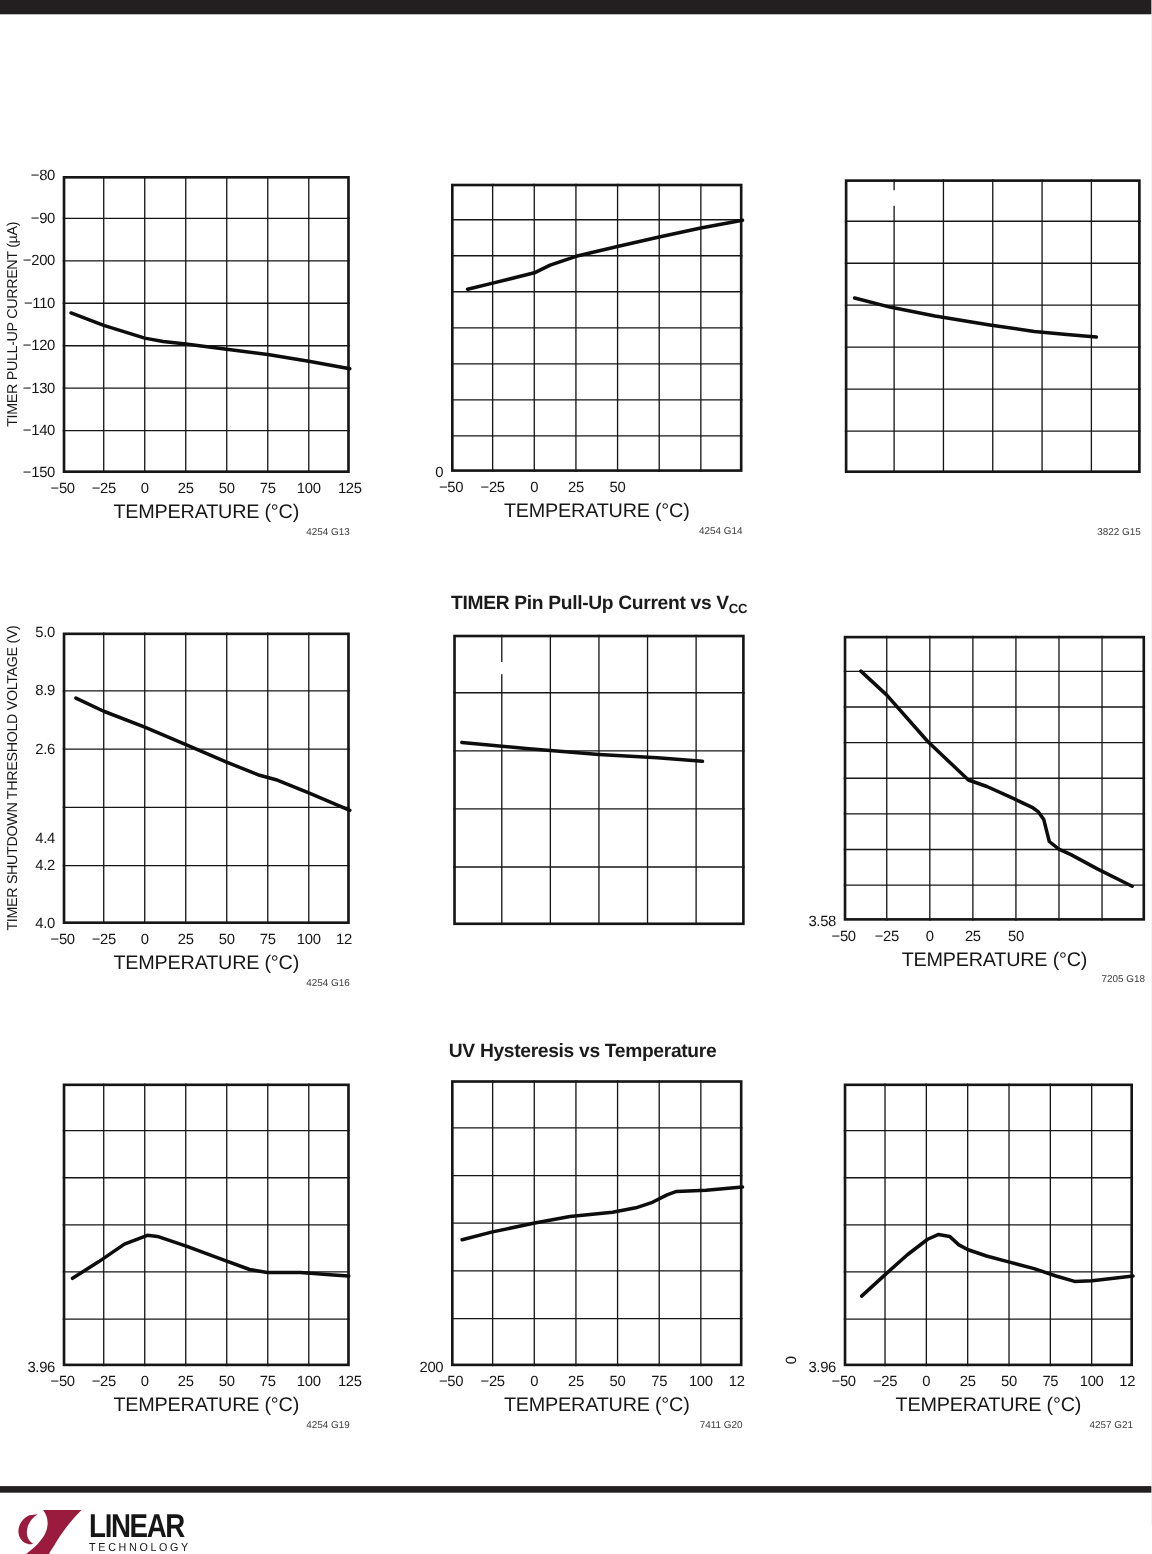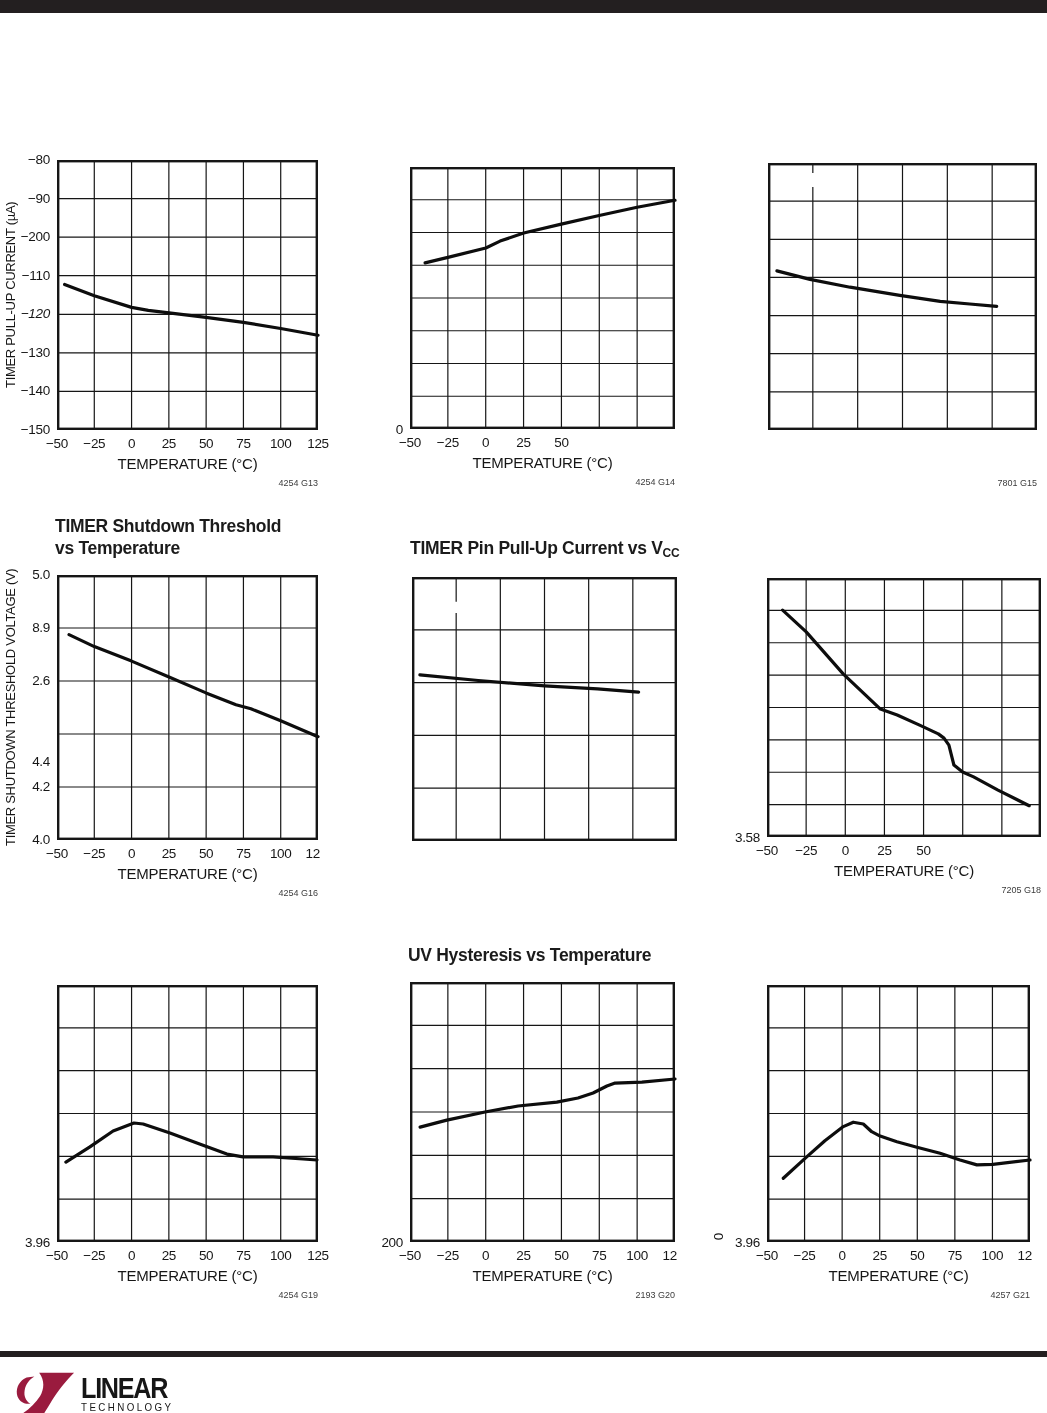--- a/index.html
+++ b/index.html
@@ -11,21 +11,21 @@
   #top-bar{position:absolute;left:0;top:0;width:100%;height:13px;background:#231f20;}
   .chart{position:absolute;}
   .plot-svg{position:absolute;left:0;top:0;overflow:visible;}
   .x-tick{position:absolute;top:calc(100% + 6px);transform:translateX(-50%);
     font-size:13.5px;letter-spacing:-0.3px;white-space:nowrap;}
   .y-tick{position:absolute;right:calc(100% + 7px);font-size:13.5px;
     letter-spacing:-0.3px;white-space:nowrap;}
   .y-bottom{position:absolute;right:calc(100% + 7px);bottom:-8px;font-size:13.5px;letter-spacing:-0.3px;}
   .y-artifact{position:absolute;right:calc(100% + 44px);bottom:-2px;font-size:13.5px;transform:rotate(-90deg);}
   .x-axis-title{position:absolute;top:calc(100% + 25px);left:50%;transform:translateX(-50%);
-    font-size:15px;letter-spacing:-0.2px;white-space:nowrap;}
+    font-size:18px;letter-spacing:-0.2px;white-space:nowrap;}
   .y-axis-title{position:absolute;right:calc(100% + 40px);top:0;height:100%;
     writing-mode:vertical-rl;transform:rotate(180deg);
     display:flex;align-items:center;justify-content:center;
     font-size:13px;letter-spacing:-0.3px;white-space:nowrap;line-height:1;}
   .chart-tag{position:absolute;right:0;top:calc(100% + 48px);font-size:9px;color:#3c3c3c;white-space:nowrap;}
   .chart-title{position:absolute;left:-2px;bottom:calc(100% + 16px);
     font-weight:bold;font-size:17.5px;line-height:1.22;white-space:nowrap;
     letter-spacing:-0.3px;color:#1b1b1b;}
   .chart-title .sub{font-size:12px;vertical-align:-3px;font-weight:bold;}
   
@@ -76,21 +76,21 @@
       <div class="x-tick" style="left: 28.57%;">0</div>
       <div class="x-tick" style="left: 42.86%;">25</div>
       <div class="x-tick" style="left: 57.14%;">50</div>
       <div class="x-tick" style="left: 71.43%;">75</div>
       <div class="x-tick" style="left: 85.71%;">100</div>
       <div class="x-tick" style="left: 100%;">125</div>
       <div class="y-tick" style="top: calc(0% - 8px);">−80</div>
       <div class="y-tick" style="top: calc(14.29% - 8px);">−90</div>
       <div class="y-tick" style="top: calc(28.57% - 8px);">−200</div>
       <div class="y-tick" style="top: calc(42.86% - 8px); margin-left: 20px;">−110</div>
-      <div class="y-tick" style="top: calc(57.14% - 8px); font-style: italic;">−120</div>
+      <div class="y-tick" style="top: calc(57.14% - 8px);">−120</div>
       <div class="y-tick" style="top: calc(71.43% - 8px);">−130</div>
       <div class="y-tick" style="top: calc(85.71% - 8px);">−140</div>
       <div class="y-tick" style="top: calc(100% - 8px);">−150</div>
       <div class="x-axis-title">TEMPERATURE (°C)</div>
       <div class="y-axis-title">TIMER PULL-UP CURRENT (µA)</div>
       <div class="chart-tag">4254 G13</div>
     </div>
   <div class="chart" id="chart-g14">
       <svg viewBox="0 0 265 262" width="265" height="262" class="plot-svg">
         <line x1="37.86" y1="0" x2="37.86" y2="262" stroke="#161616" stroke-width="1.2"></line>
@@ -129,21 +129,21 @@
         <line x1="224.17" y1="0" x2="224.17" y2="267" stroke="#161616" stroke-width="1.2"></line>
         <line x1="0" y1="38.14" x2="269" y2="38.14" stroke="#161616" stroke-width="1.2"></line>
         <line x1="0" y1="76.29" x2="269" y2="76.29" stroke="#161616" stroke-width="1.2"></line>
         <line x1="0" y1="114.43" x2="269" y2="114.43" stroke="#161616" stroke-width="1.2"></line>
         <line x1="0" y1="152.57" x2="269" y2="152.57" stroke="#161616" stroke-width="1.2"></line>
         <line x1="0" y1="190.71" x2="269" y2="190.71" stroke="#161616" stroke-width="1.2"></line>
         <line x1="0" y1="228.86" x2="269" y2="228.86" stroke="#161616" stroke-width="1.2"></line>
         <rect x="1.2" y="1.2" width="266.6" height="264.6" fill="none" stroke="#161616" stroke-width="2.4"></rect>
         <polyline points="8.9,107.9 42.0,116.4 82.0,124.2 131.8,132.4 172.2,138.3 201.8,141.0 228.7,143.4" fill="none" stroke="#0d0d0d" stroke-width="3.2" stroke-linejoin="round" stroke-linecap="round"></polyline>
       </svg>
-      <div class="chart-tag">7801 G15</div>
+      <div class="chart-tag">3822 G15</div>
     </div>
   <div class="chart" id="chart-g16">
       <svg viewBox="0 0 261 265" width="261" height="265" class="plot-svg">
         <line x1="37.29" y1="0" x2="37.29" y2="265" stroke="#161616" stroke-width="1.2"></line>
         <line x1="74.57" y1="0" x2="74.57" y2="265" stroke="#161616" stroke-width="1.2"></line>
         <line x1="111.86" y1="0" x2="111.86" y2="265" stroke="#161616" stroke-width="1.2"></line>
         <line x1="149.14" y1="0" x2="149.14" y2="265" stroke="#161616" stroke-width="1.2"></line>
         <line x1="186.43" y1="0" x2="186.43" y2="265" stroke="#161616" stroke-width="1.2"></line>
         <line x1="223.71" y1="0" x2="223.71" y2="265" stroke="#161616" stroke-width="1.2"></line>
         <line x1="0" y1="53.00" x2="261" y2="53.00" stroke="#161616" stroke-width="1.2"></line>
@@ -163,24 +163,20 @@
       <div class="x-tick" style="left: 98%;">12</div>
       <div class="y-tick" style="top: calc(0% - 8px);">5.0</div>
       <div class="y-tick" style="top: calc(20% - 8px);">8.9</div>
       <div class="y-tick" style="top: calc(40% - 8px);">2.6</div>
       <div class="y-tick" style="top: calc(60% - 8px); margin-top: 28px;">4.4</div>
       <div class="y-tick" style="top: calc(80% - 8px);">4.2</div>
       <div class="y-tick" style="top: calc(100% - 8px);">4.0</div>
       <div class="x-axis-title">TEMPERATURE (°C)</div>
       <div class="y-axis-title">TIMER SHUTDOWN THRESHOLD VOLTAGE (V)</div>
       <div class="chart-tag">4254 G16</div>
-      <div class="chart-title">
-        <div>TIMER Shutdown Threshold</div>
-        <div>vs Temperature</div>
-      </div>
     </div>
   <div class="chart" id="chart-g17">
       <svg viewBox="0 0 265 264" width="265" height="264" class="plot-svg">
         <line x1="44.17" y1="0.00" x2="44.17" y2="24.82" stroke="#161616" stroke-width="1.2"></line>
         <line x1="44.17" y1="35.90" x2="44.17" y2="52.80" stroke="#161616" stroke-width="1.2"></line>
         <line x1="44.17" y1="52.80" x2="44.17" y2="264" stroke="#161616" stroke-width="1.2"></line>
         <line x1="88.33" y1="0" x2="88.33" y2="264" stroke="#161616" stroke-width="1.2"></line>
         <line x1="132.50" y1="0" x2="132.50" y2="264" stroke="#161616" stroke-width="1.2"></line>
         <line x1="176.67" y1="0" x2="176.67" y2="264" stroke="#161616" stroke-width="1.2"></line>
         <line x1="220.83" y1="0" x2="220.83" y2="264" stroke="#161616" stroke-width="1.2"></line>
@@ -269,21 +265,21 @@
       <div class="x-tick" style="left: 0%;">−50</div>
       <div class="x-tick" style="left: 14.29%;">−25</div>
       <div class="x-tick" style="left: 28.57%;">0</div>
       <div class="x-tick" style="left: 42.86%;">25</div>
       <div class="x-tick" style="left: 57.14%;">50</div>
       <div class="x-tick" style="left: 71.43%;">75</div>
       <div class="x-tick" style="left: 85.71%;">100</div>
       <div class="x-tick" style="left: 98%;">12</div>
       <div class="y-bottom">200</div>
       <div class="x-axis-title">TEMPERATURE (°C)</div>
-      <div class="chart-tag">2193 G20</div>
+      <div class="chart-tag">7411 G20</div>
       <div class="chart-title">
         <div>UV Hysteresis vs Temperature</div>
       </div>
     </div>
   <div class="chart" id="chart-g21">
       <svg viewBox="0 0 263 257" width="263" height="257" class="plot-svg">
         <line x1="37.57" y1="0" x2="37.57" y2="257" stroke="#161616" stroke-width="1.2"></line>
         <line x1="75.14" y1="0" x2="75.14" y2="257" stroke="#161616" stroke-width="1.2"></line>
         <line x1="112.71" y1="0" x2="112.71" y2="257" stroke="#161616" stroke-width="1.2"></line>
         <line x1="150.29" y1="0" x2="150.29" y2="257" stroke="#161616" stroke-width="1.2"></line>

